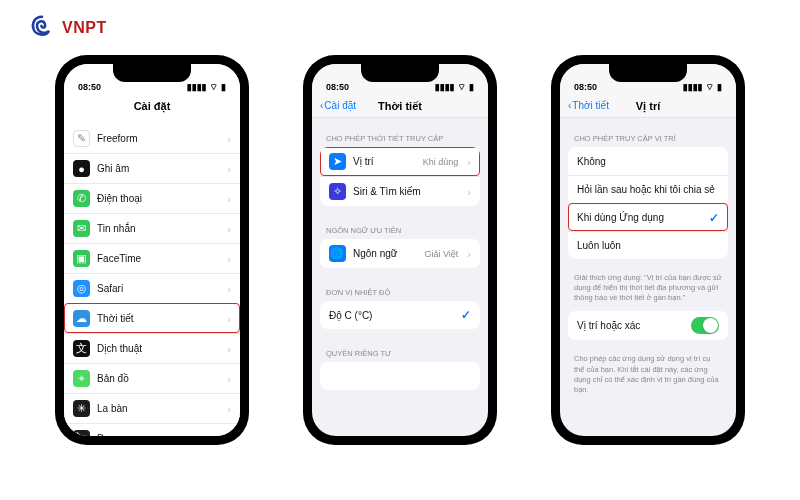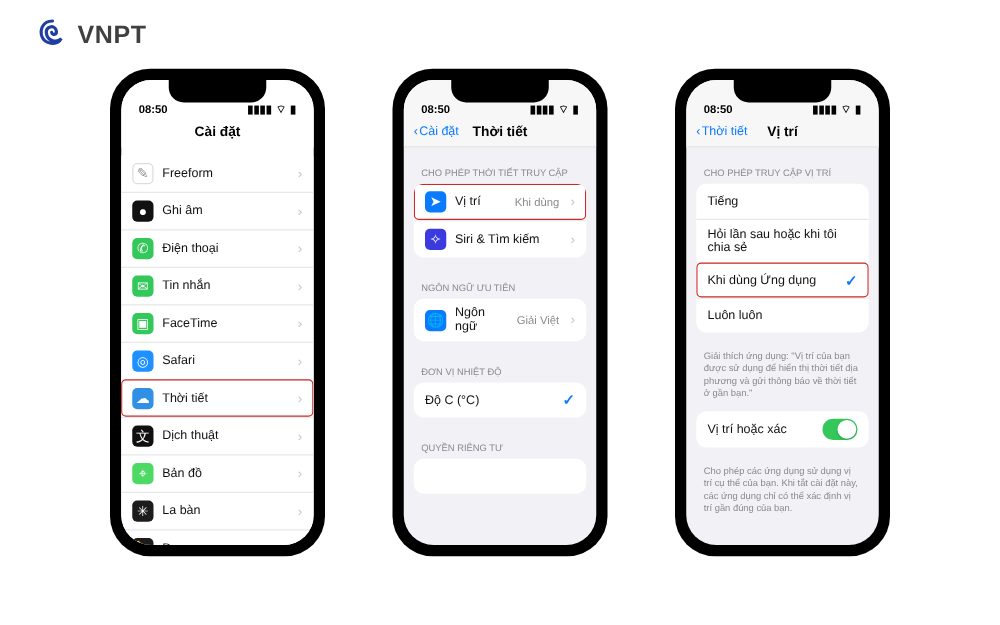--- a/index.html
+++ b/index.html
@@ -8,28 +8,28 @@
     font-family: -apple-system, "Helvetica Neue", Arial, sans-serif;
     background: #fff;
     position: relative;
     font-size: 10px;
   }
   .logo {
     position: absolute; top: 14px; left: 28px;
     display: flex; align-items: center; gap: 6px;
   }
   .logo-swirl { width: 28px; height: 28px; }
-  .logo-text { font-size: 20px; font-weight: 800; color: #404040; letter-spacing: .5px;}
+  .logo-text { font-size: 16px; font-weight: 800; color: #b91c1c; letter-spacing: .5px;}
   .stage {
     position: absolute; inset: 0;
     display: flex; justify-content: center; align-items: center;
     gap: 54px;
   }
   .phone {
-    width: 172px; height: 390px;
+    width: 194px; height: 390px;
     background: #000; border-radius: 32px;
     padding: 9px; overflow:hidden;
     position: relative;
   }
   .phone::before {
     content:""; position:absolute;
     top:9px; left:50%; transform:translateX(-50%);
     width:78px; height:18px; background:#000;
     border-radius: 0 0 12px 12px; z-index:5;
   }
@@ -257,21 +257,21 @@
         <span class="navback">
           <span>‹</span>
           <span>Thời tiết</span>
         </span>
         <span class="navtitle">Vị trí</span>
       </div>
       <div class="content">
         <div class="group-header">CHO PHÉP TRUY CẬP VỊ TRÍ</div>
         <div class="cellgroup" id="p3-options">
             <div class="cell">
-              <span class="cell-label">Tiếng</span>
+              <span class="cell-label">Không</span>
             </div>
             <div class="cell">
               <span class="cell-label">Hỏi lần sau hoặc khi tôi chia sẻ</span>
             </div>
             <div class="cell highlight">
               <span class="cell-label">Khi dùng Ứng dụng</span>
               <span class="check">✓</span>
             </div>
             <div class="cell">
               <span class="cell-label">Luôn luôn</span>

